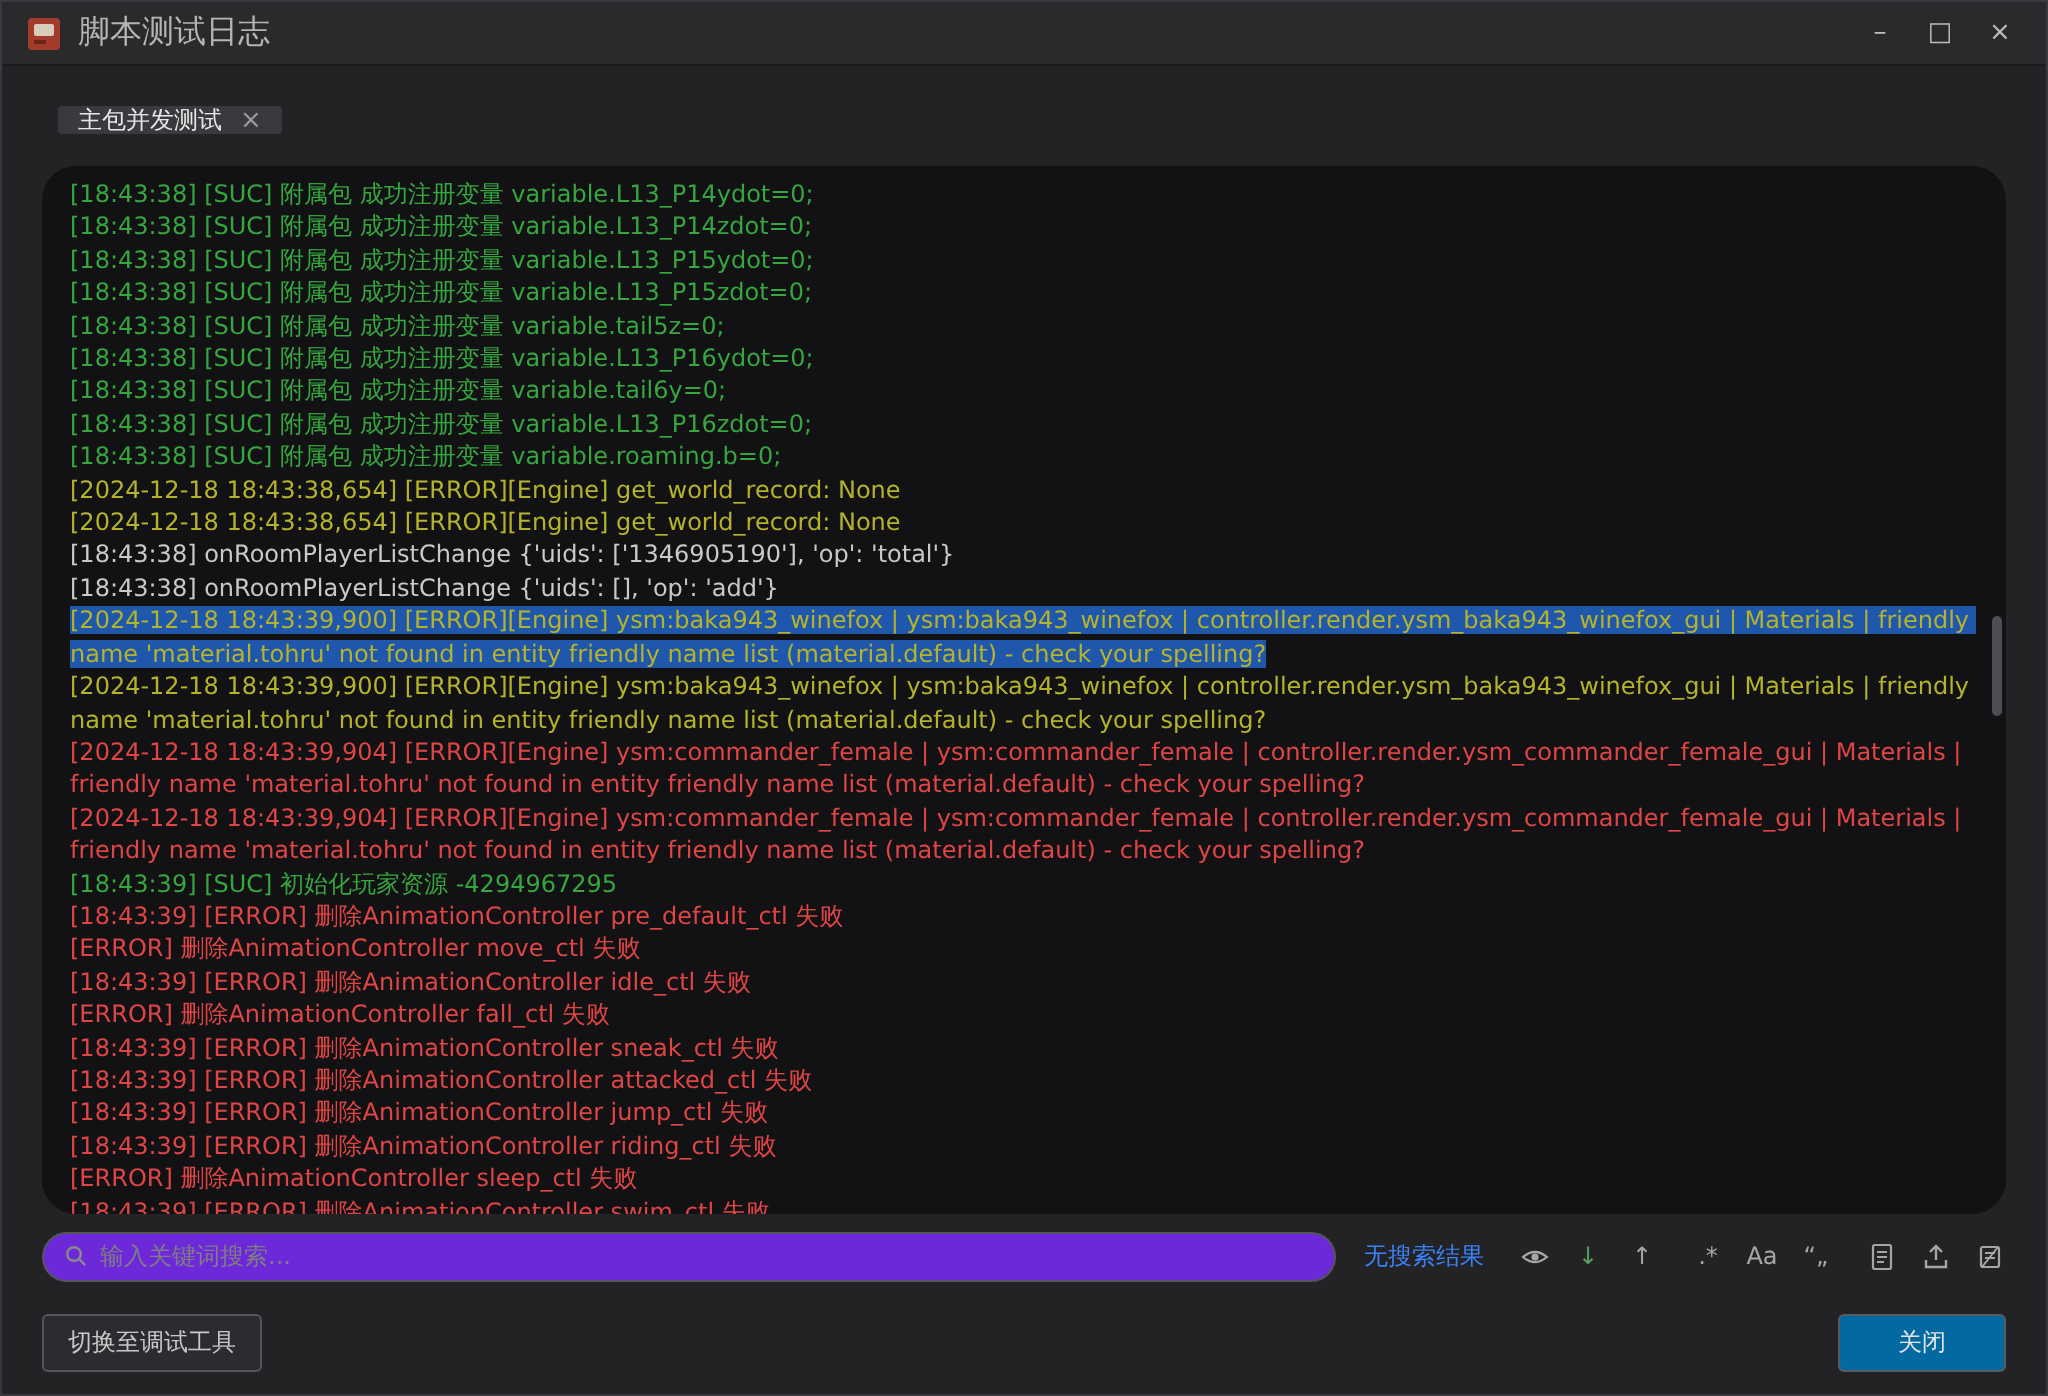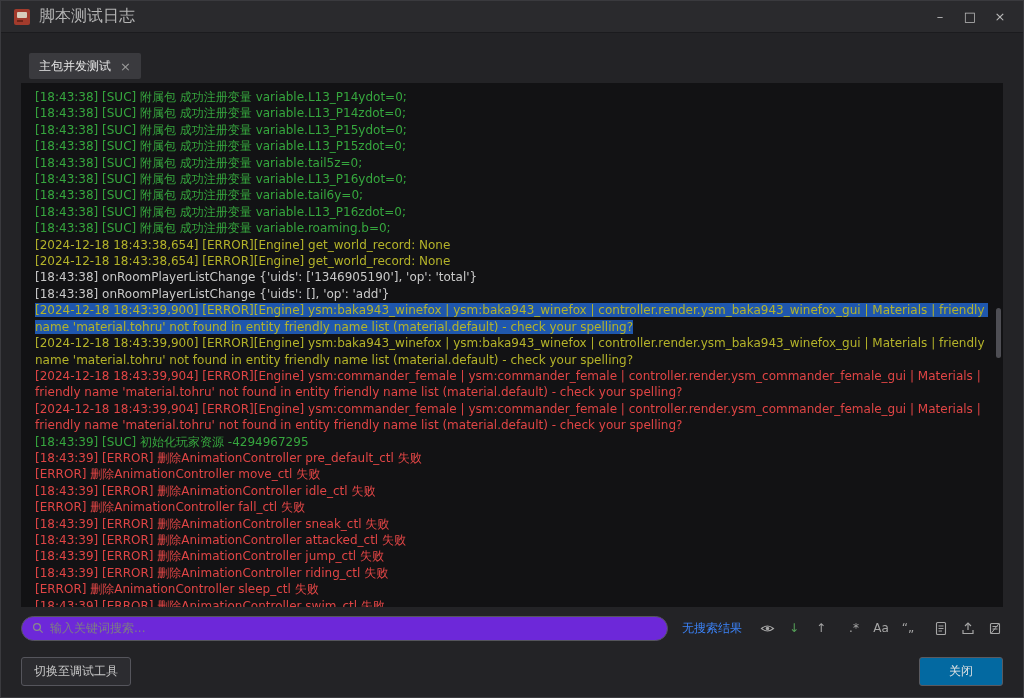--- a/index.html
+++ b/index.html
@@ -19,29 +19,29 @@
   .win-title { font-size:16px; color:#b4b4b4; margin-left:8px; }
   .win-controls { margin-left:auto; display:flex; }
   .win-btn {
     width:30px; height:26px; display:flex; align-items:center; justify-content:center;
     color:#bbbbbb; font-size:13px; cursor:default;
   }
   
   .tabbar { margin:20px 20px 0 28px; height:26px; display:flex; }
   .tab {
     display:inline-flex; align-items:center; background:#3a3a3e;
-    padding:0 10px; height:26px; border-radius:2px;
+    padding:0 10px; height:14px; border-radius:2px;
     font-size:12px; color:#e6e6e6;
   }
   .tab-close { margin-left:9px; color:#9a9a9a; font-size:13px; }
   
   .console {
     position:relative; margin:4px 20px 0 20px; height:524px;
     background:#121214; padding:6px 14px; overflow:hidden;
-    font-size:12px; line-height:16.4px;
+    font-size:12px; line-height:16.4px;border-radius:17px;
   }
   .log-line { white-space:pre-wrap; overflow-wrap:break-word; }
   .log-line.success { color:var(--success); }
   .log-line.warning { color:var(--warning); }
   .log-line.info    { color:var(--info); }
   .log-line.error   { color:var(--error); }
   .log-line.selected span { background:var(--selection); }
   .scroll-thumb {
     position:absolute; right:2px; top:225px; width:5px; height:50px;
     background:#4e4e54; border-radius:3px;

